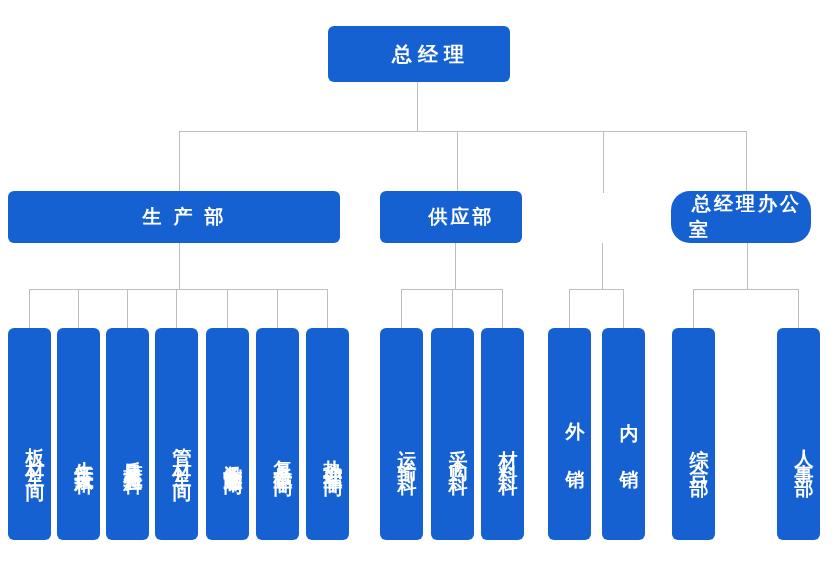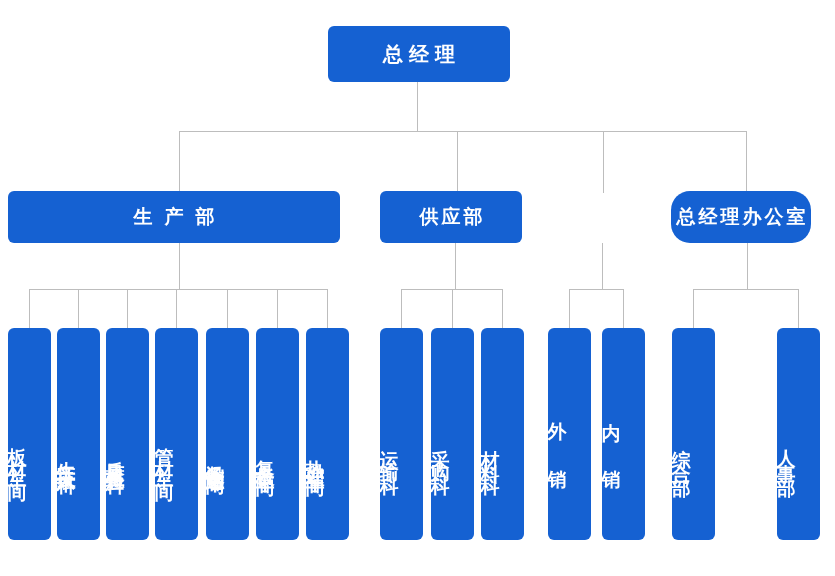--- a/index.html
+++ b/index.html
@@ -22,20 +22,21 @@
   .node {
     position: absolute;
     background: #1561d2;
     color: #ffffff;
     border-radius: 6px;
     display: flex;
     align-items: center;
     justify-content: center;
     box-sizing: border-box;
     font-weight: bold;
+    padding-left: 18px;
   }
   .root-node {
     left: 328px; top: 26px; width: 182px; height: 56px;
     font-size: 20px; letter-spacing: 6px; text-indent: 6px;
   }
   .dept-node {
     top: 191px; height: 52px;
     font-size: 19px; letter-spacing: 3px; text-indent: 3px;
   }
   .dept-prod  { left: 8px;   width: 332px; letter-spacing: 12px; text-indent: 12px; }

